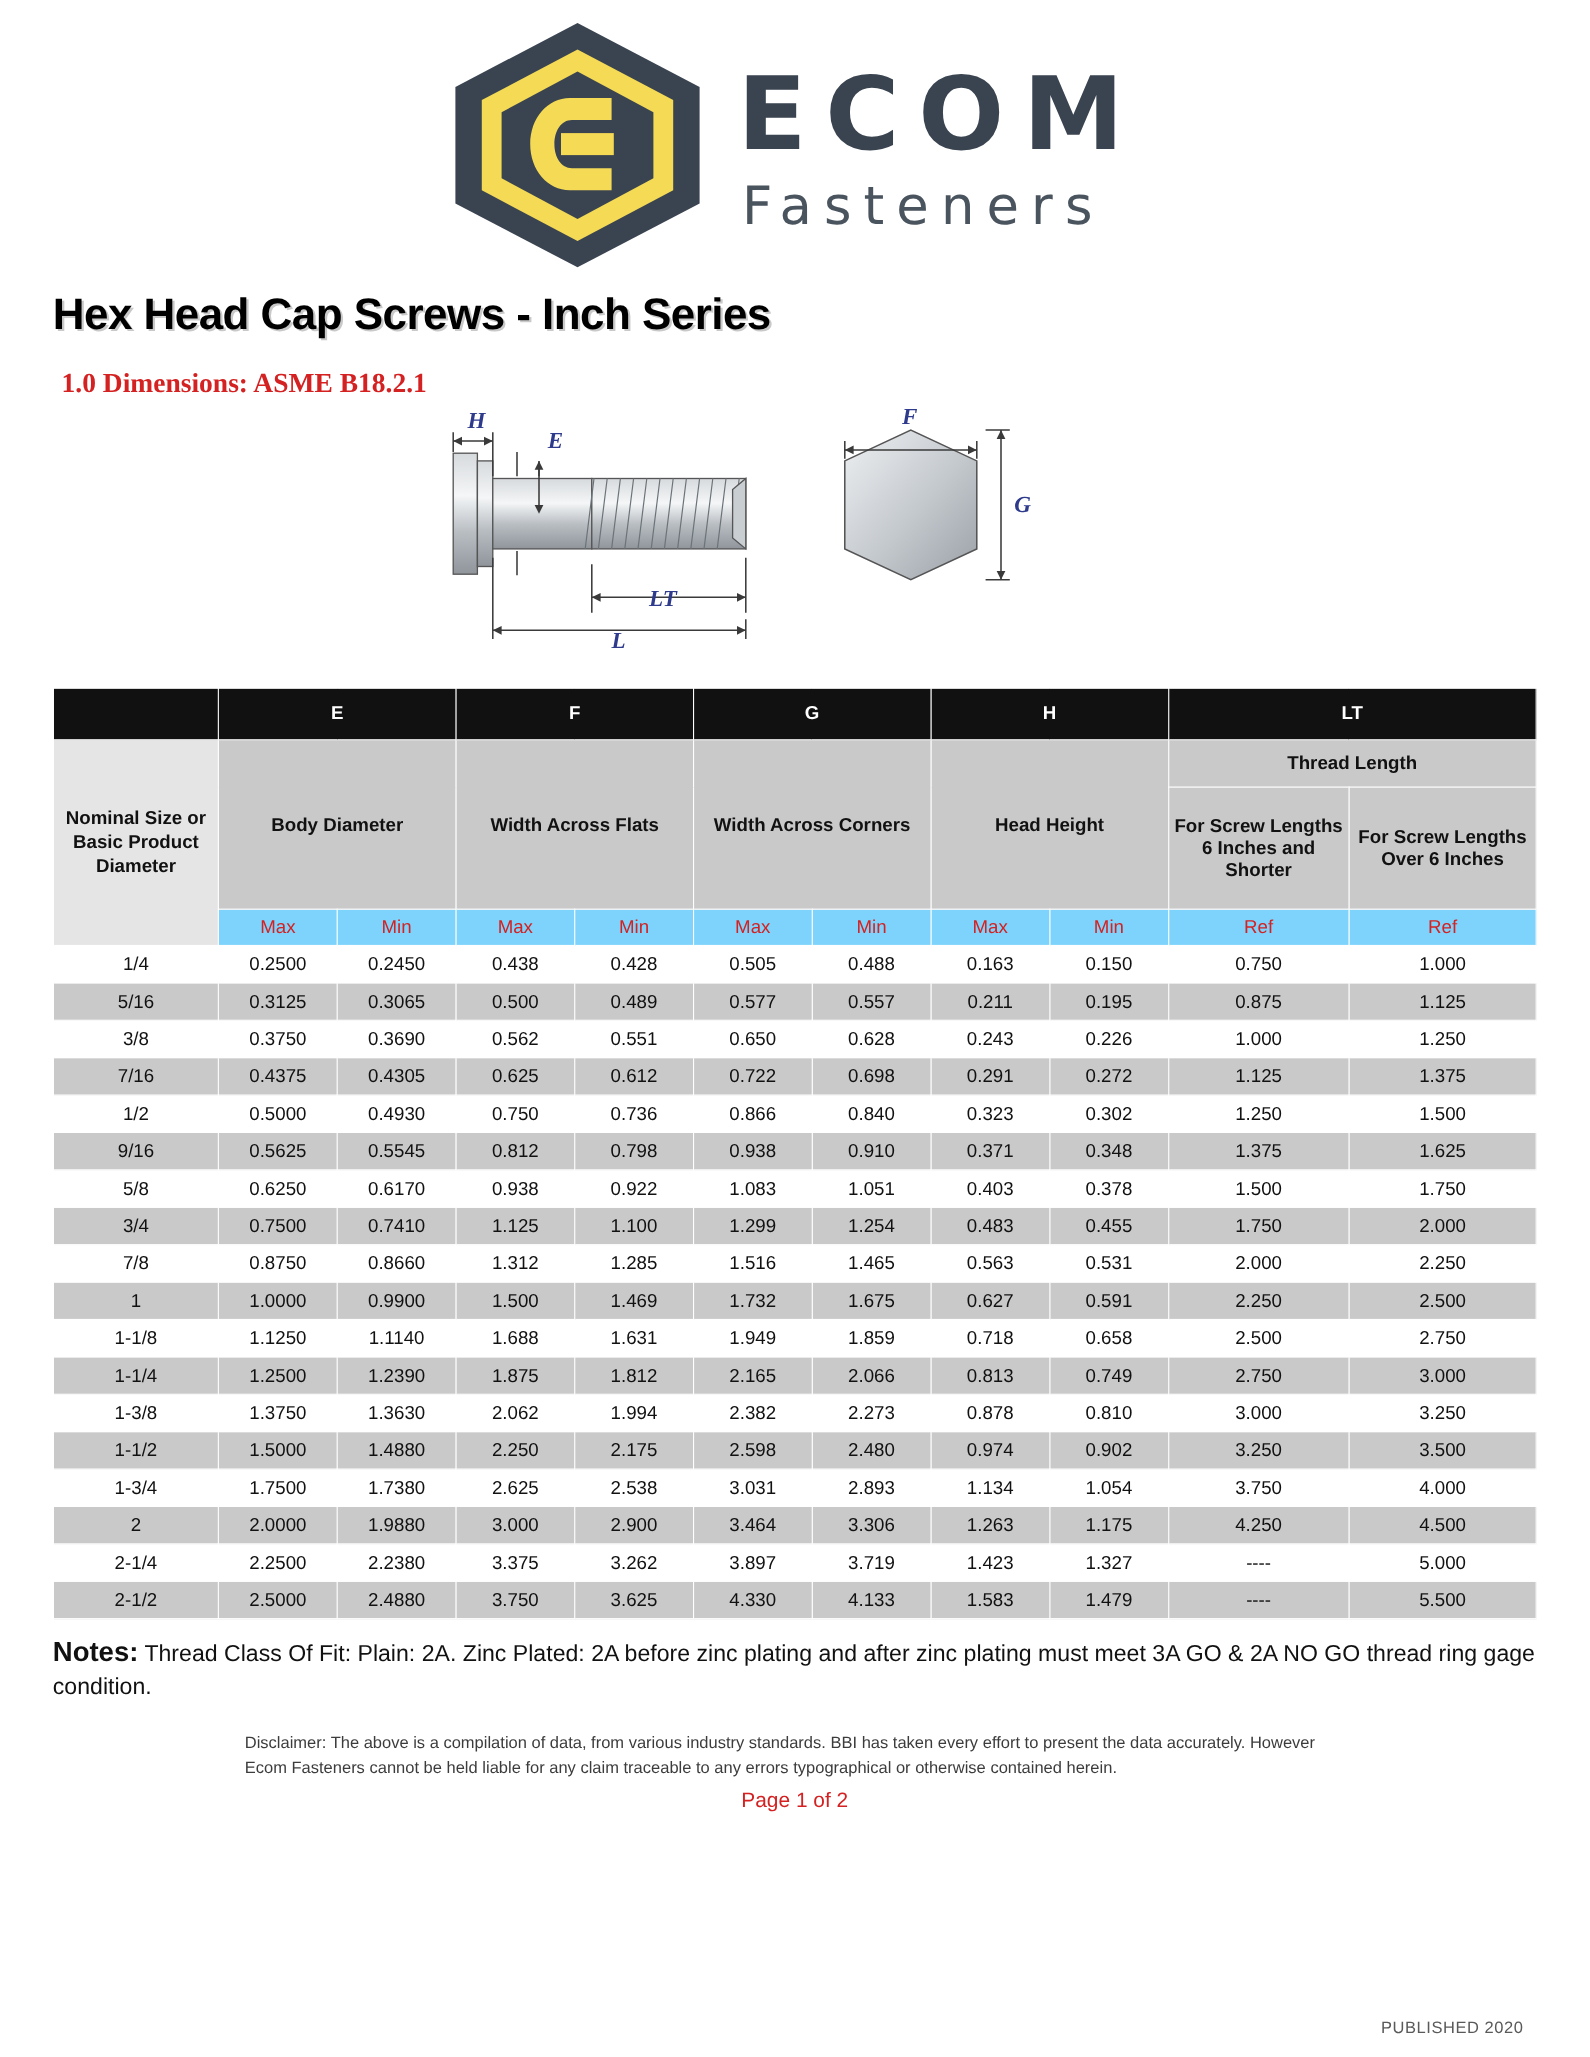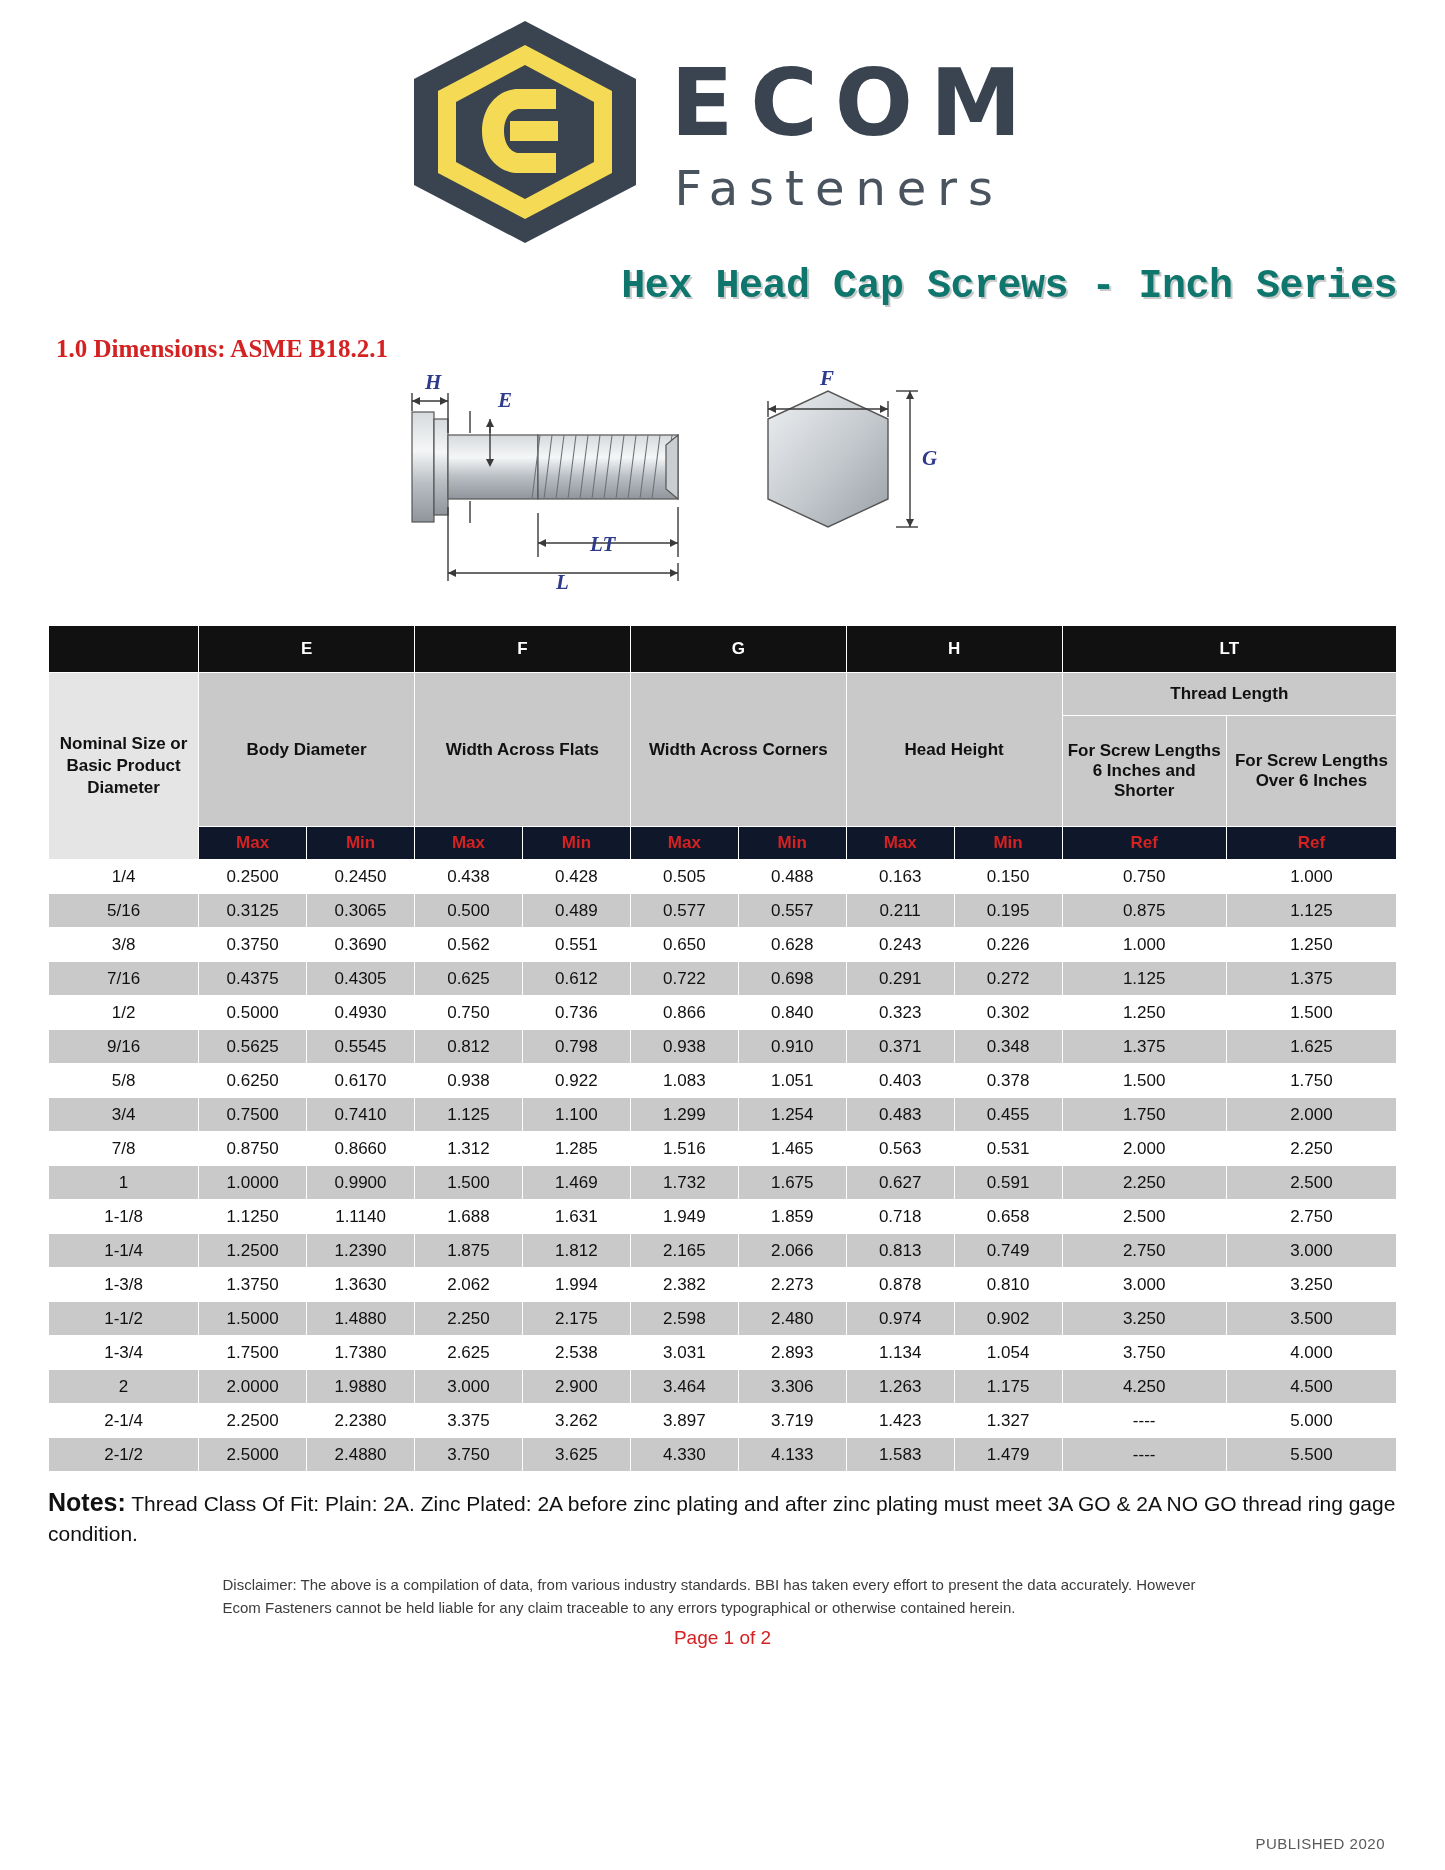--- a/index.html
+++ b/index.html
@@ -58,27 +58,27 @@
     letter-spacing: 11px;
     color: #4a545f;
     line-height: 1;
     margin-top: 14px;
     margin-left: 4px;
     font-family: "DejaVu Sans", sans-serif;
   }
 
   
   .doc-title {
-    text-align: right;
+    text-align: left;
     font-size: 40px;
     font-weight: 700;
-    color: #0f766e;
+    color: #000000;
     letter-spacing: -0.5px;
     margin-top: 24px;
-    font-family: Liberation Mono, monospace;
+    font-family: Liberation Sans, sans-serif;
     text-shadow: 2px 2px 0 #c9c9c9;
   }
   .section-title {
     font-size: 25px;
     font-weight: 700;
     color: #d42121;
     margin-top: 26px;
     margin-left: 8px;
     font-family: Liberation Serif, serif;
   }
@@ -121,23 +121,23 @@
     height: 46px;
     font-size: 19px;
   }
   .hdr-grey {
     background: #c9c9c9;
     color: #111111;
     font-weight: 600;
     font-size: 19px;
   }
   .hdr-redtxt {
-    background: #0f172a;
+    background: #7dd3fc;
     color: #d42121;
-    font-weight: 700;
+    font-weight: 400;
     height: 32px;
     font-size: 19px;
   }
   .col-nominal {
     background: #e5e5e5;
     color: #111;
     font-weight: 700;
     font-size: 19px;
     line-height: 1.3;
   }

